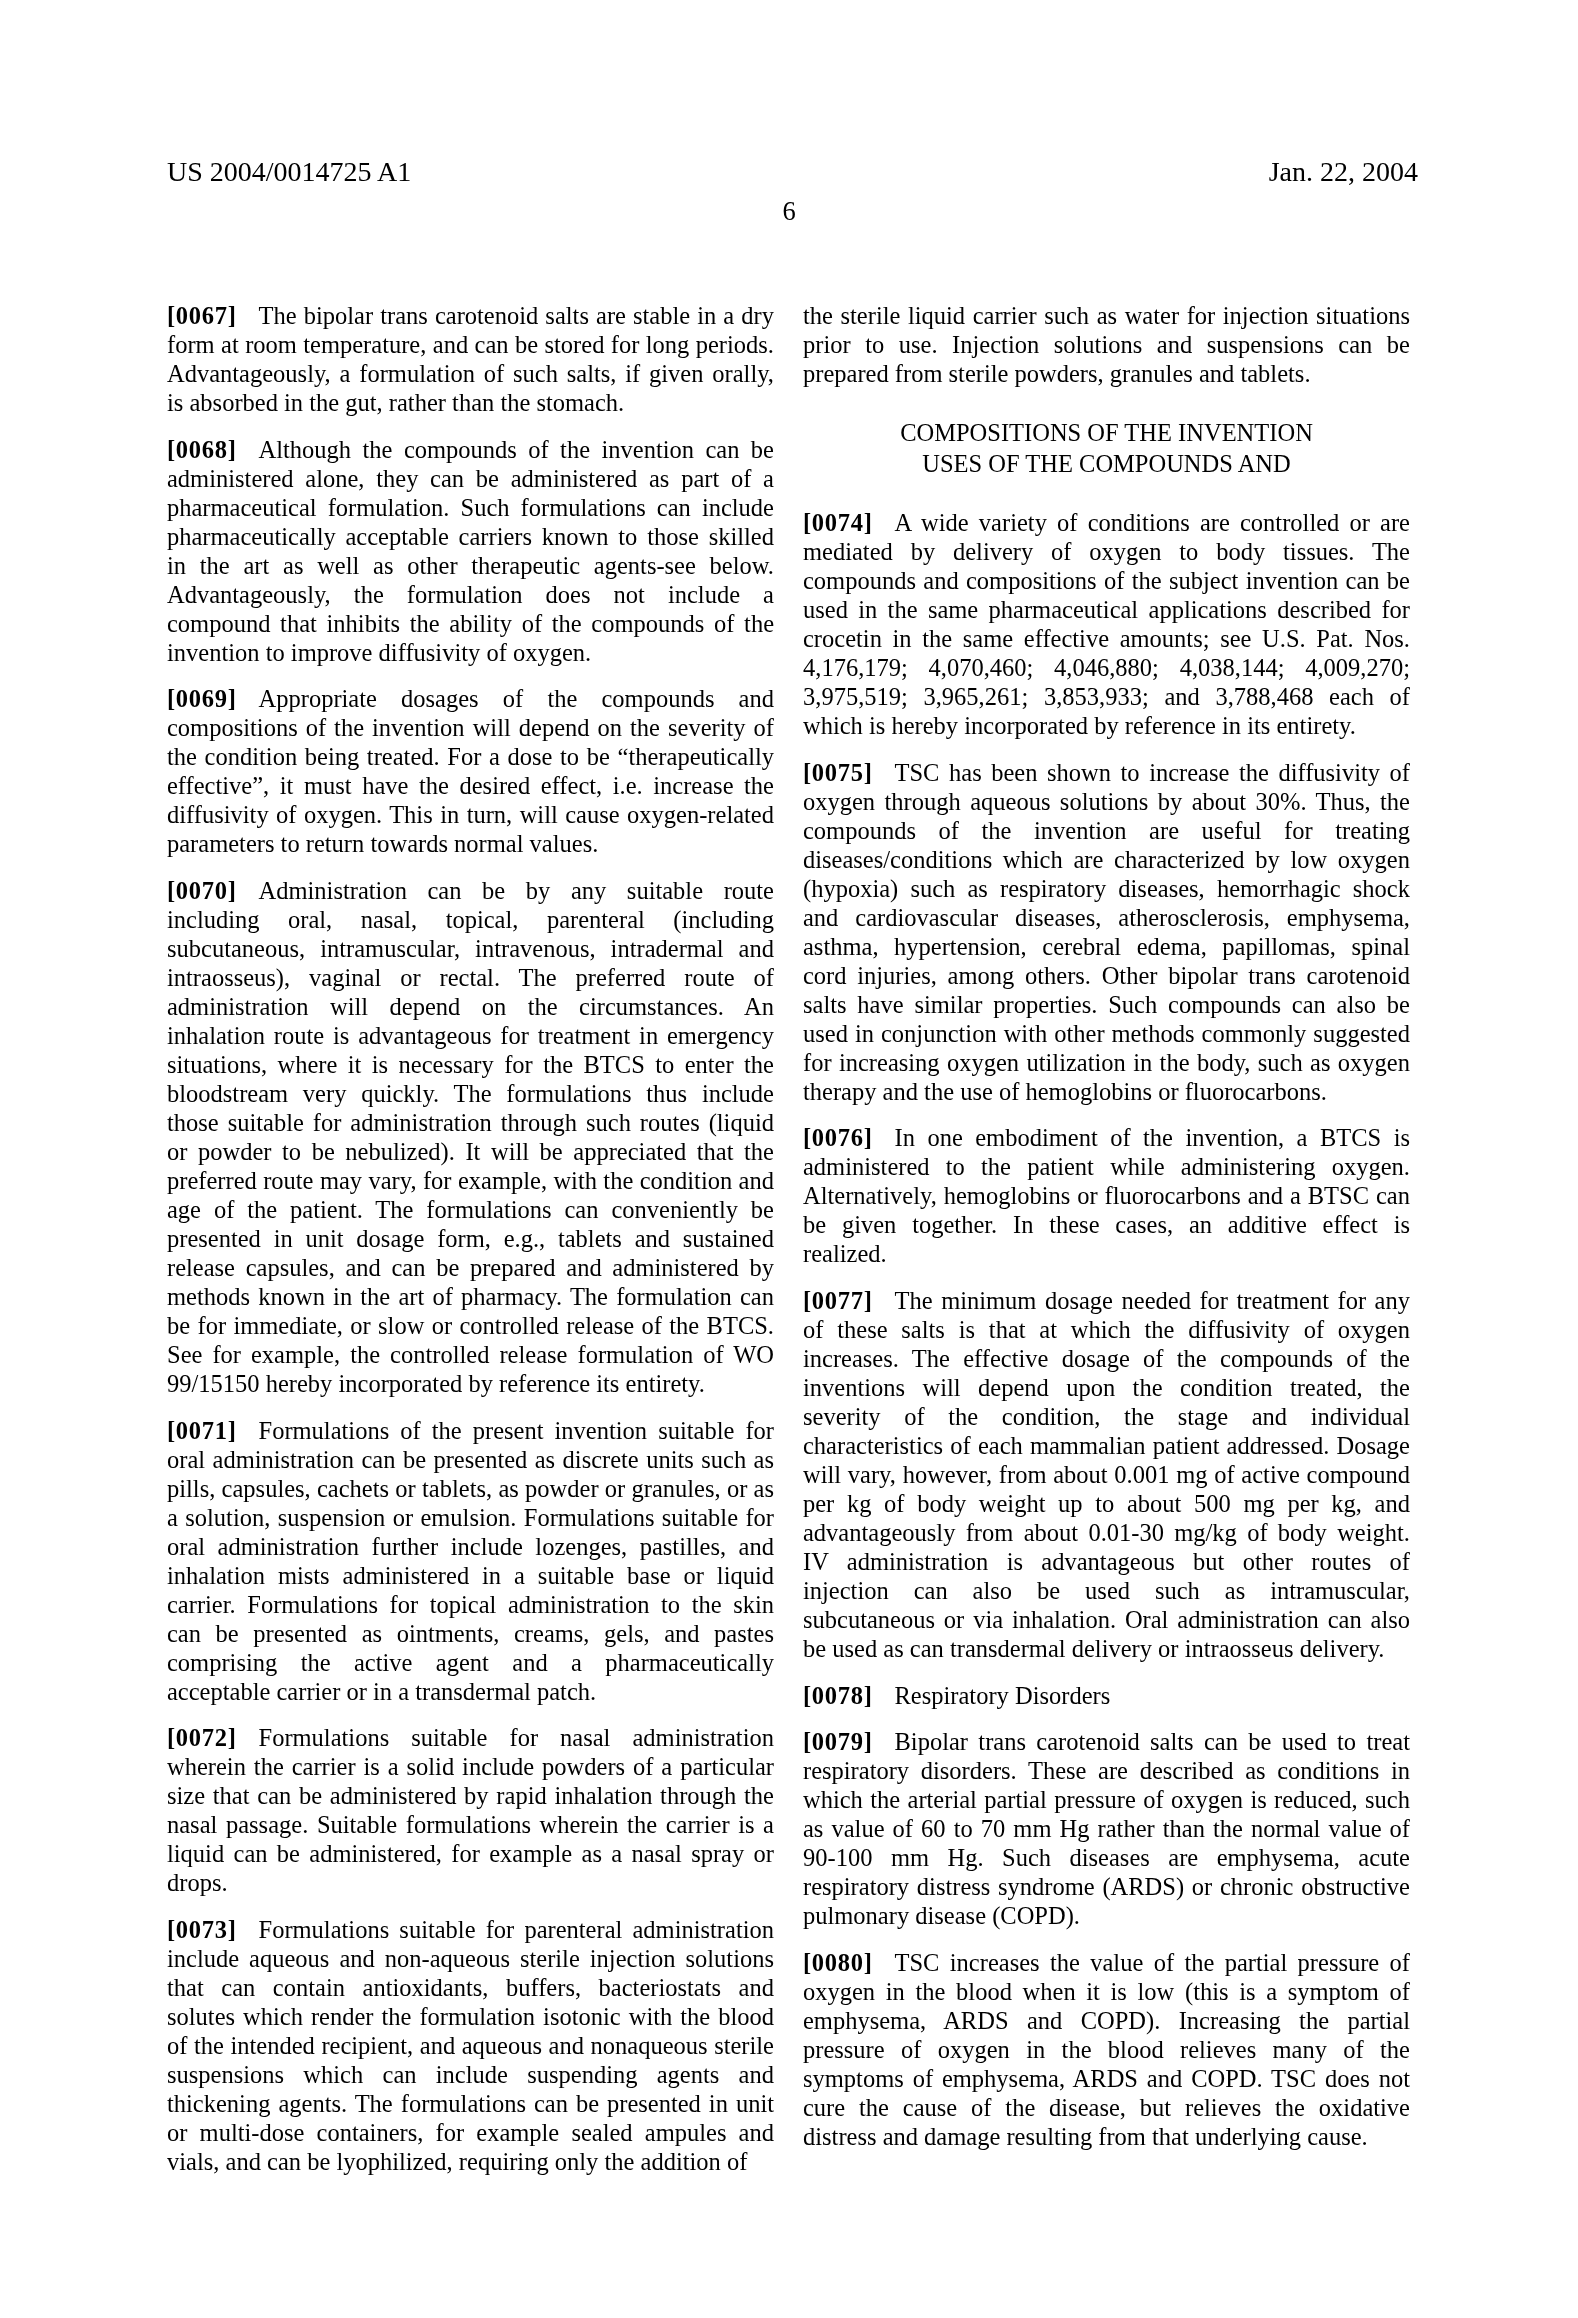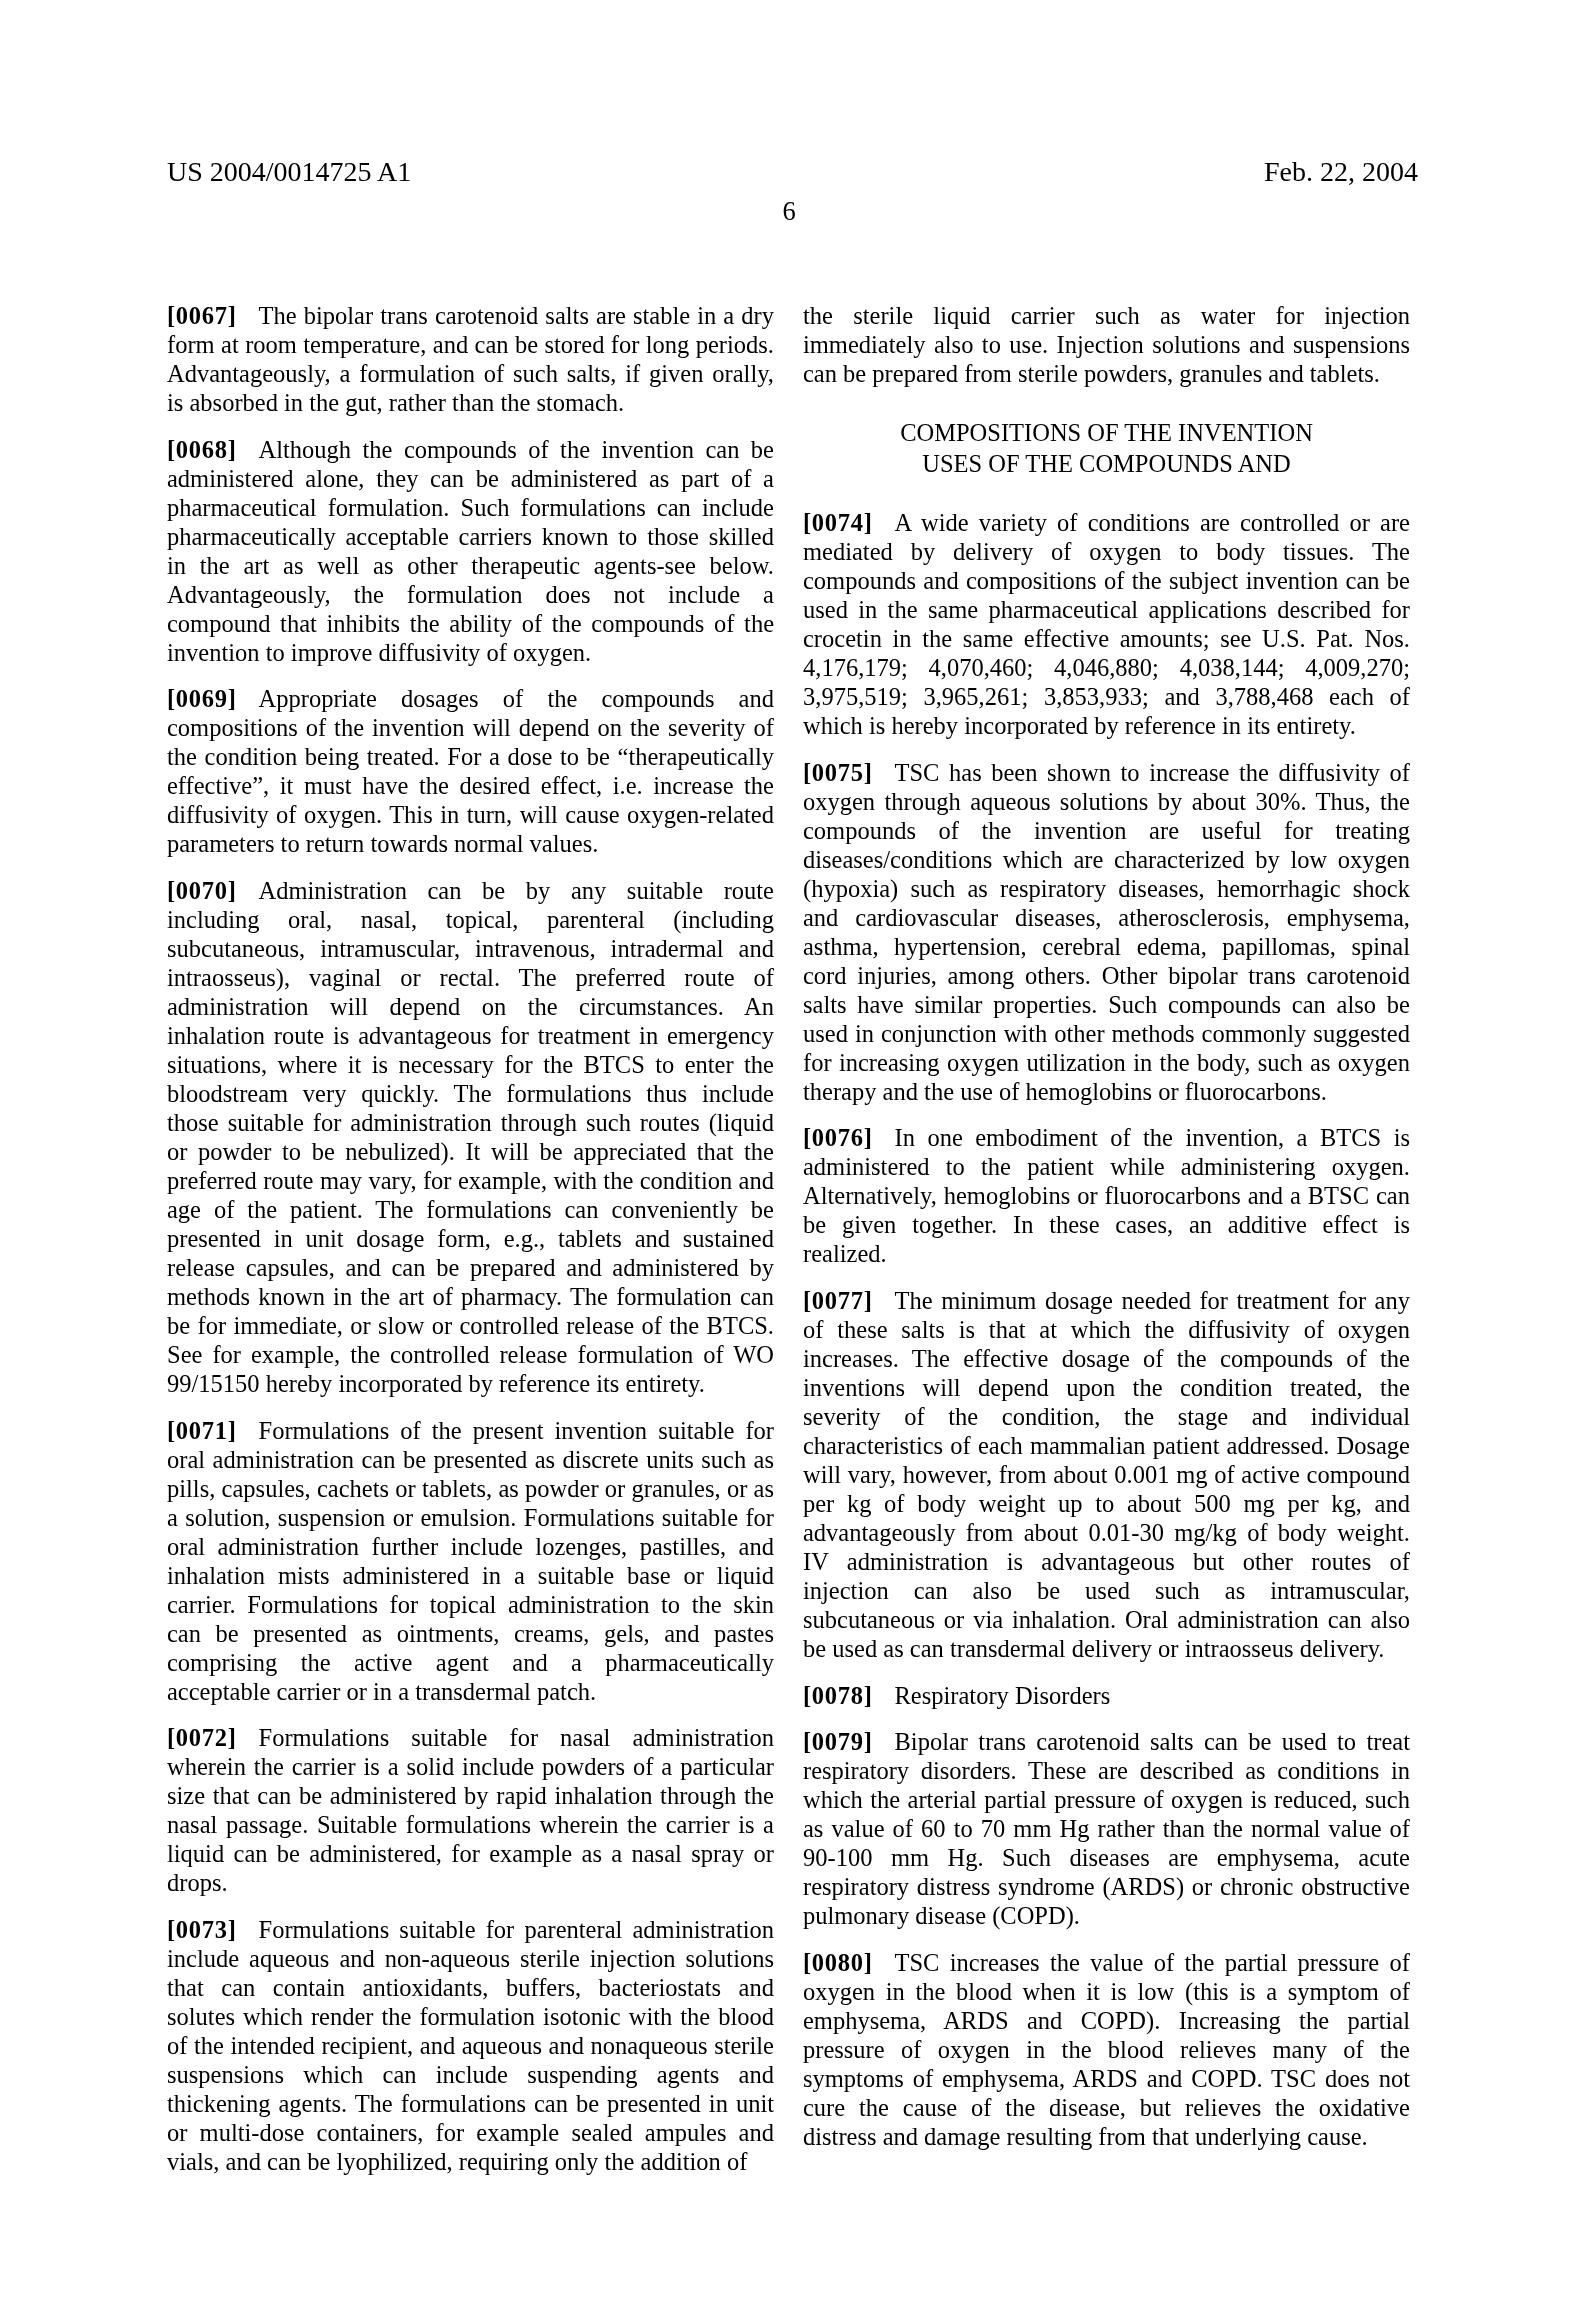--- a/index.html
+++ b/index.html
@@ -66,39 +66,39 @@
     margin: 29px 0 29px 0;
   }
 </style>
 </head>
 <body>
 
 <div class="page">
 
   <div class="header">
     <span>US 2004/0014725 A1</span>
-    <span>Feb. 22, 2004</span>
+    <span>Jan. 22, 2004</span>
   </div>
 
   <div class="page-number">6</div>
 
   <div class="columns">
 
     <div class="col">
       <p class="para"><span class="pnum">[0067]</span><span class="ptext">The bipolar trans carotenoid salts are stable in a dry form at room temperature, and can be stored for long periods. Advantageously, a formulation of such salts, if given orally, is absorbed in the gut, rather than the stomach.</span></p>
       <p class="para"><span class="pnum">[0068]</span><span class="ptext">Although the compounds of the invention can be administered alone, they can be administered as part of a pharmaceutical formulation. Such formulations can include pharmaceutically acceptable carriers known to those skilled in the art as well as other therapeutic agents-see below. Advantageously, the formulation does not include a compound that inhibits the ability of the compounds of the invention to improve diffusivity of oxygen.</span></p>
       <p class="para"><span class="pnum">[0069]</span><span class="ptext">Appropriate dosages of the compounds and compositions of the invention will depend on the severity of the condition being treated. For a dose to be “therapeutically effective”, it must have the desired effect, i.e. increase the diffusivity of oxygen. This in turn, will cause oxygen-related parameters to return towards normal values.</span></p>
       <p class="para"><span class="pnum">[0070]</span><span class="ptext">Administration can be by any suitable route including oral, nasal, topical, parenteral (including subcutaneous, intramuscular, intravenous, intradermal and intraosseus), vaginal or rectal. The preferred route of administration will depend on the circumstances. An inhalation route is advantageous for treatment in emergency situations, where it is necessary for the BTCS to enter the bloodstream very quickly. The formulations thus include those suitable for administration through such routes (liquid or powder to be nebulized). It will be appreciated that the preferred route may vary, for example, with the condition and age of the patient. The formulations can conveniently be presented in unit dosage form, e.g., tablets and sustained release capsules, and can be prepared and administered by methods known in the art of pharmacy. The formulation can be for immediate, or slow or controlled release of the BTCS. See for example, the controlled release formulation of WO 99/15150 hereby incorporated by reference its entirety.</span></p>
       <p class="para"><span class="pnum">[0071]</span><span class="ptext">Formulations of the present invention suitable for oral administration can be presented as discrete units such as pills, capsules, cachets or tablets, as powder or granules, or as a solution, suspension or emulsion. Formulations suitable for oral administration further include lozenges, pastilles, and inhalation mists administered in a suitable base or liquid carrier. Formulations for topical administration to the skin can be presented as ointments, creams, gels, and pastes comprising the active agent and a pharmaceutically acceptable carrier or in a transdermal patch.</span></p>
       <p class="para"><span class="pnum">[0072]</span><span class="ptext">Formulations suitable for nasal administration wherein the carrier is a solid include powders of a particular size that can be administered by rapid inhalation through the nasal passage. Suitable formulations wherein the carrier is a liquid can be administered, for example as a nasal spray or drops.</span></p>
       <p class="para"><span class="pnum">[0073]</span><span class="ptext">Formulations suitable for parenteral administration include aqueous and non-aqueous sterile injection solutions that can contain antioxidants, buffers, bacteriostats and solutes which render the formulation isotonic with the blood of the intended recipient, and aqueous and nonaqueous sterile suspensions which can include suspending agents and thickening agents. The formulations can be presented in unit or multi-dose containers, for example sealed ampules and vials, and can be lyophilized, requiring only the addition of</span></p>
     </div>
 
     <div class="col">
-      <p class="para">the sterile liquid carrier such as water for injection immediately also to use. Injection solutions and suspensions can be prepared from sterile powders, granules and tablets.</p>
+      <p class="para">the sterile liquid carrier such as water for injection situations prior to use. Injection solutions and suspensions can be prepared from sterile powders, granules and tablets.</p>
 
       <div class="section-heading">
         <div>COMPOSITIONS OF THE INVENTION</div>
         <div>USES OF THE COMPOUNDS AND</div>
       </div>
 
       <p class="para"><span class="pnum">[0074]</span><span class="ptext">A wide variety of conditions are controlled or are mediated by delivery of oxygen to body tissues. The compounds and compositions of the subject invention can be used in the same pharmaceutical applications described for crocetin in the same effective amounts; see U.S. Pat. Nos. 4,176,179; 4,070,460; 4,046,880; 4,038,144; 4,009,270; 3,975,519; 3,965,261; 3,853,933; and 3,788,468 each of which is hereby incorporated by reference in its entirety.</span></p>
       <p class="para"><span class="pnum">[0075]</span><span class="ptext">TSC has been shown to increase the diffusivity of oxygen through aqueous solutions by about 30%. Thus, the compounds of the invention are useful for treating diseases/conditions which are characterized by low oxygen (hypoxia) such as respiratory diseases, hemorrhagic shock and cardiovascular diseases, atherosclerosis, emphysema, asthma, hypertension, cerebral edema, papillomas, spinal cord injuries, among others. Other bipolar trans carotenoid salts have similar properties. Such compounds can also be used in conjunction with other methods commonly suggested for increasing oxygen utilization in the body, such as oxygen therapy and the use of hemoglobins or fluorocarbons.</span></p>
       <p class="para"><span class="pnum">[0076]</span><span class="ptext">In one embodiment of the invention, a BTCS is administered to the patient while administering oxygen. Alternatively, hemoglobins or fluorocarbons and a BTSC can be given together. In these cases, an additive effect is realized.</span></p>
       <p class="para"><span class="pnum">[0077]</span><span class="ptext">The minimum dosage needed for treatment for any of these salts is that at which the diffusivity of oxygen increases. The effective dosage of the compounds of the inventions will depend upon the condition treated, the severity of the condition, the stage and individual characteristics of each mammalian patient addressed. Dosage will vary, however, from about 0.001 mg of active compound per kg of body weight up to about 500 mg per kg, and advantageously from about 0.01-30 mg/kg of body weight. IV administration is advantageous but other routes of injection can also be used such as intramuscular, subcutaneous or via inhalation. Oral administration can also be used as can transdermal delivery or intraosseus delivery.</span></p>

